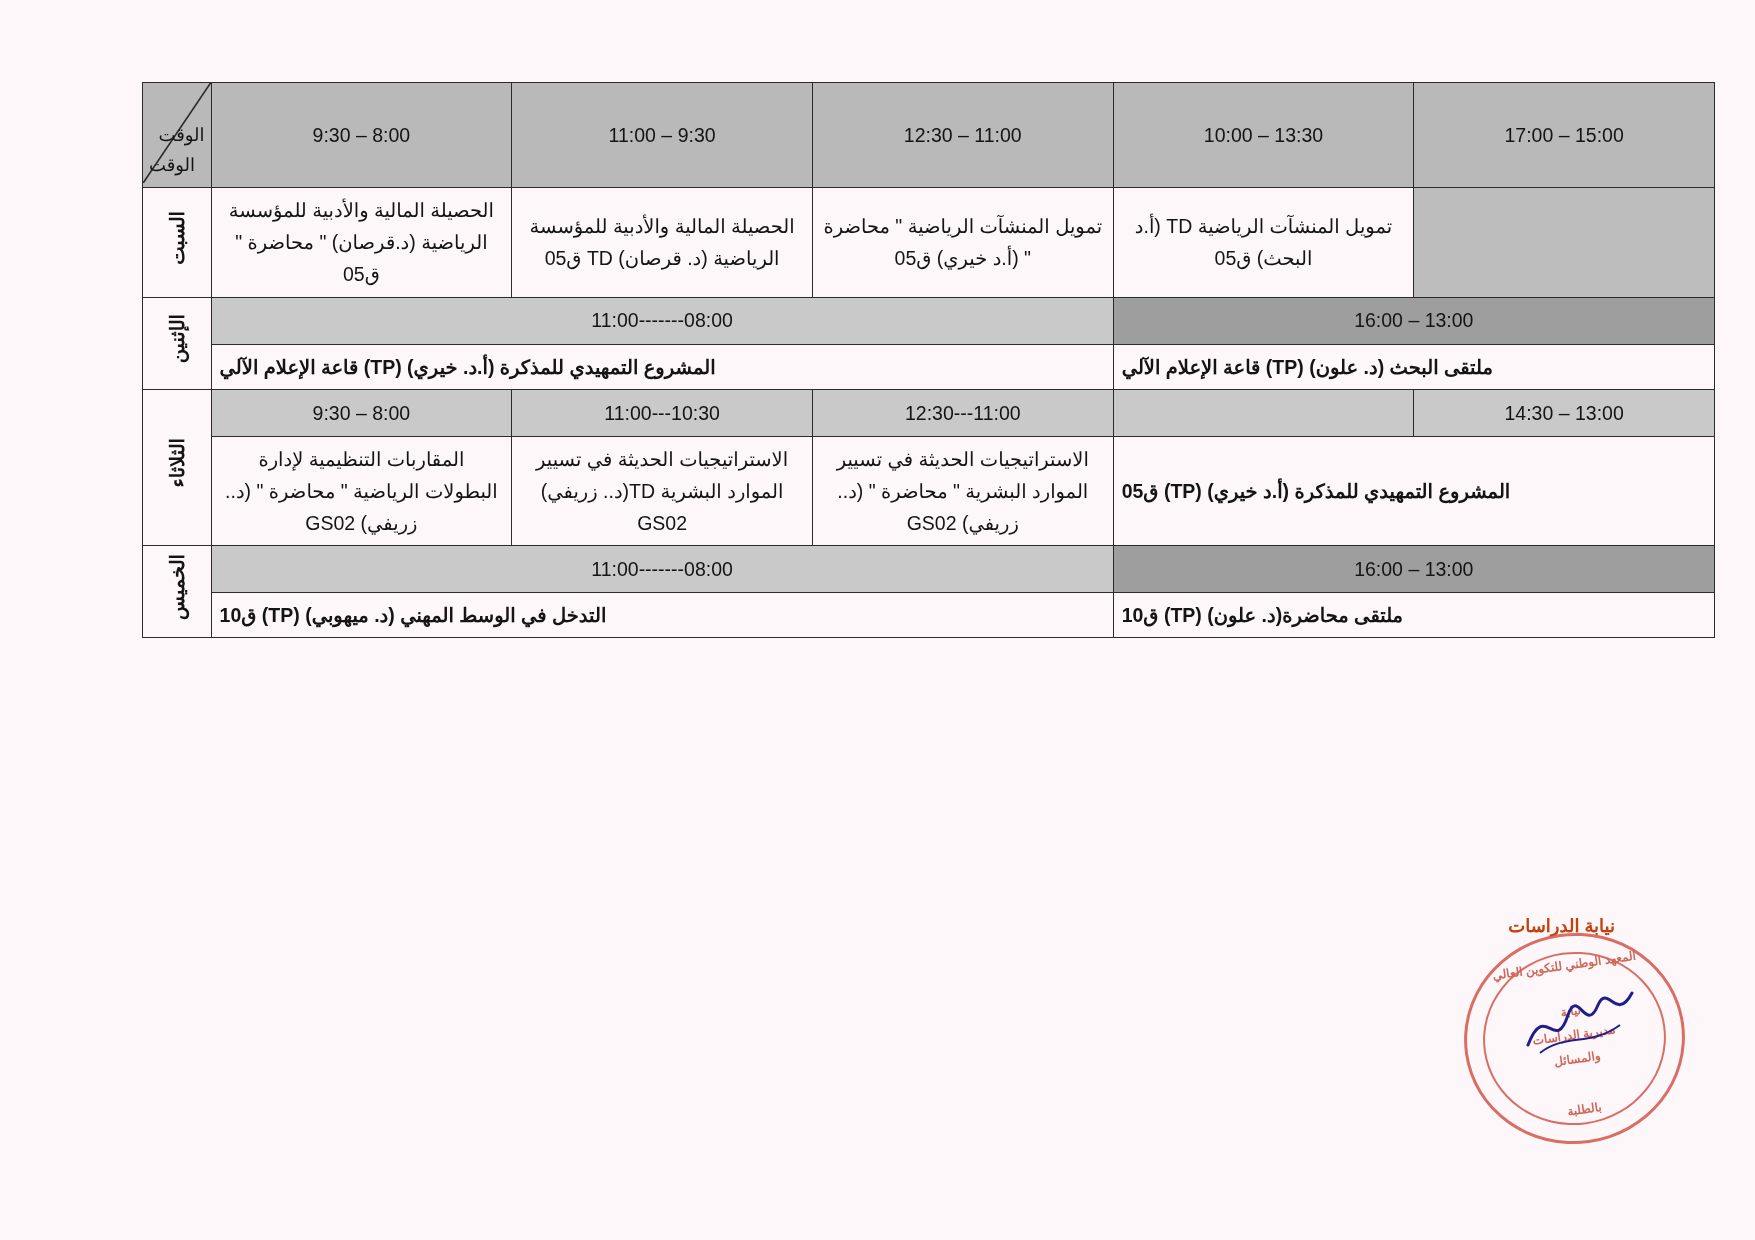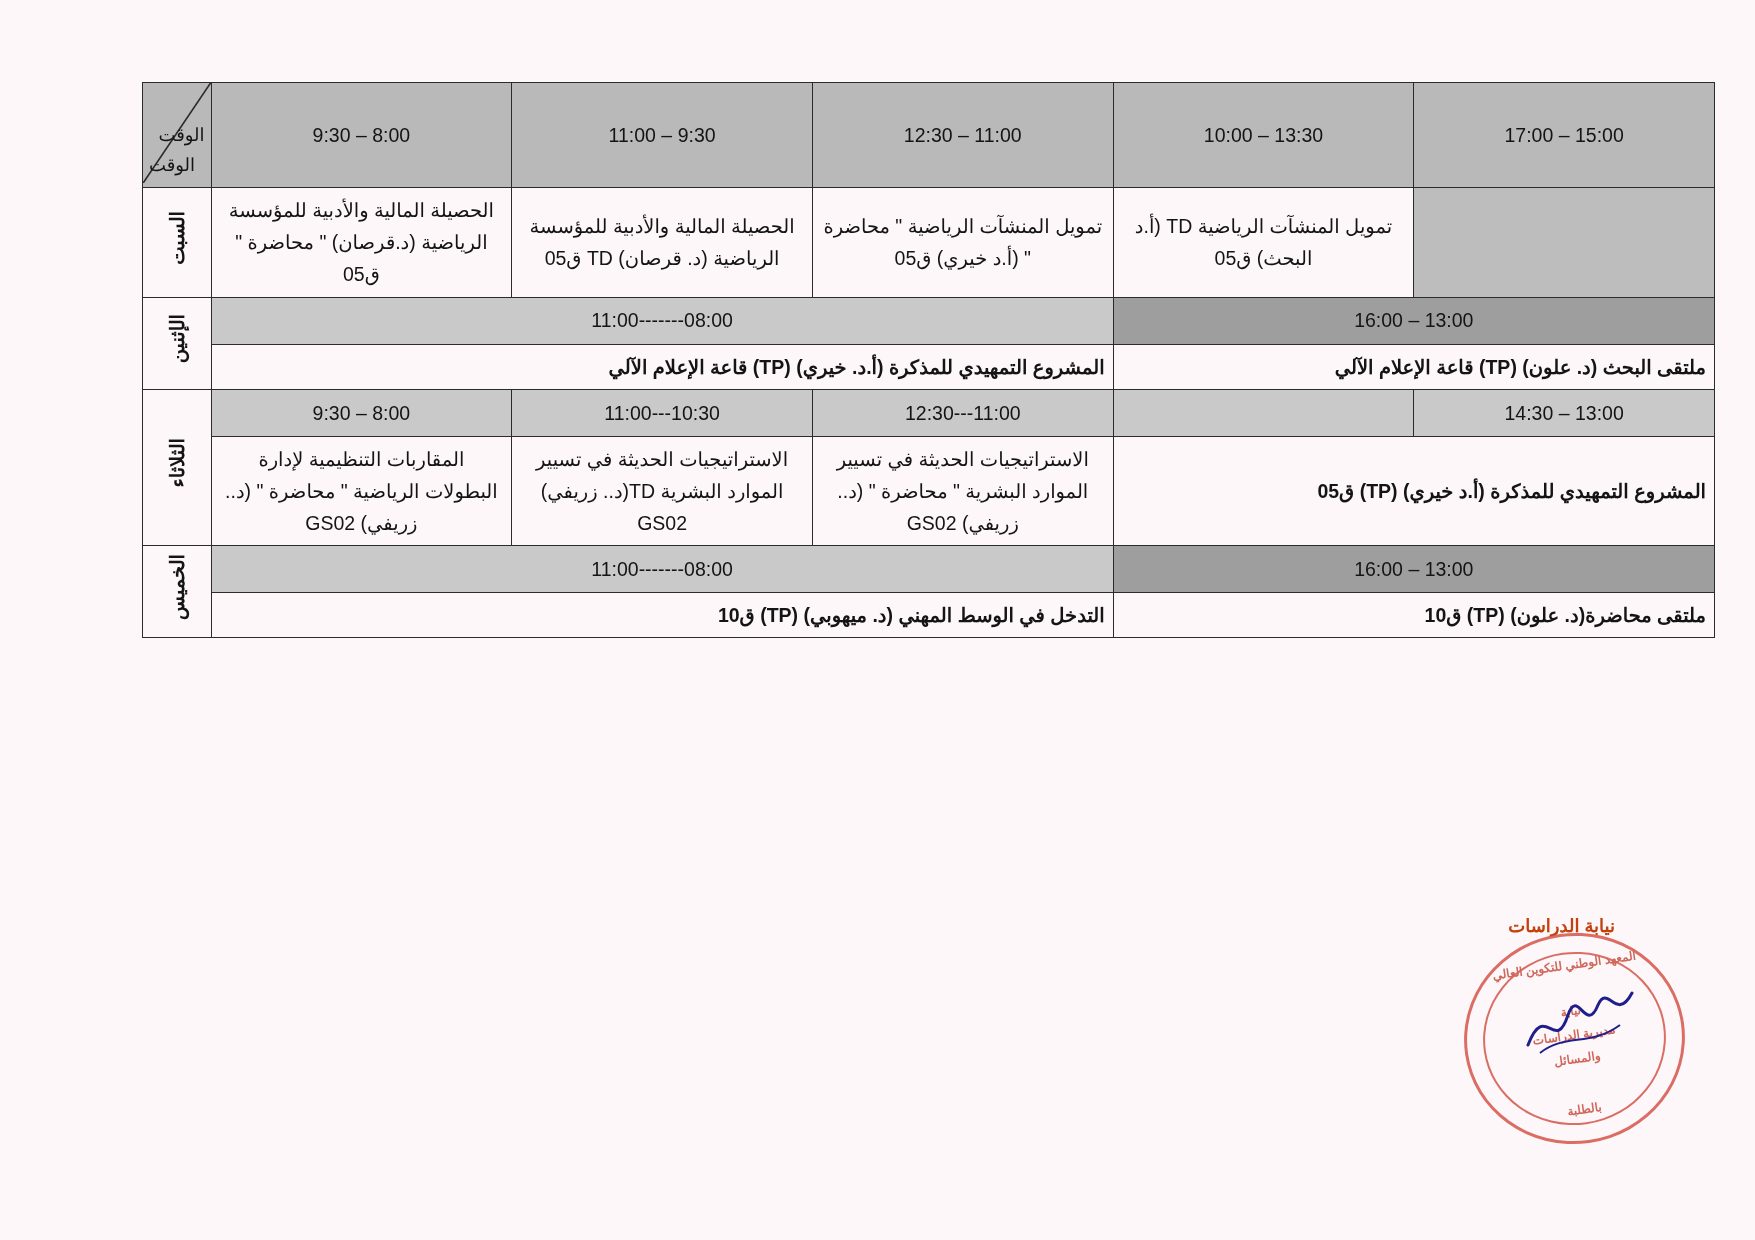--- a/index.html
+++ b/index.html
@@ -106,21 +106,21 @@
     background: #9e9e9e;
     text-align: center;
     font-size: 20px;
     height: 34px;
     padding: 2px 8px;
   }
   .band-light {
     background: #c9c9c9;
   }
   .wide {
-    text-align: right;
+    text-align: left;
     font-size: 20px;
     font-weight: bold;
     background: #fdf7fa;
     padding: 22px 10px;
   }
   
   .sign-wrap {
     position: absolute;
     top: 905px;
     right: 55px;

